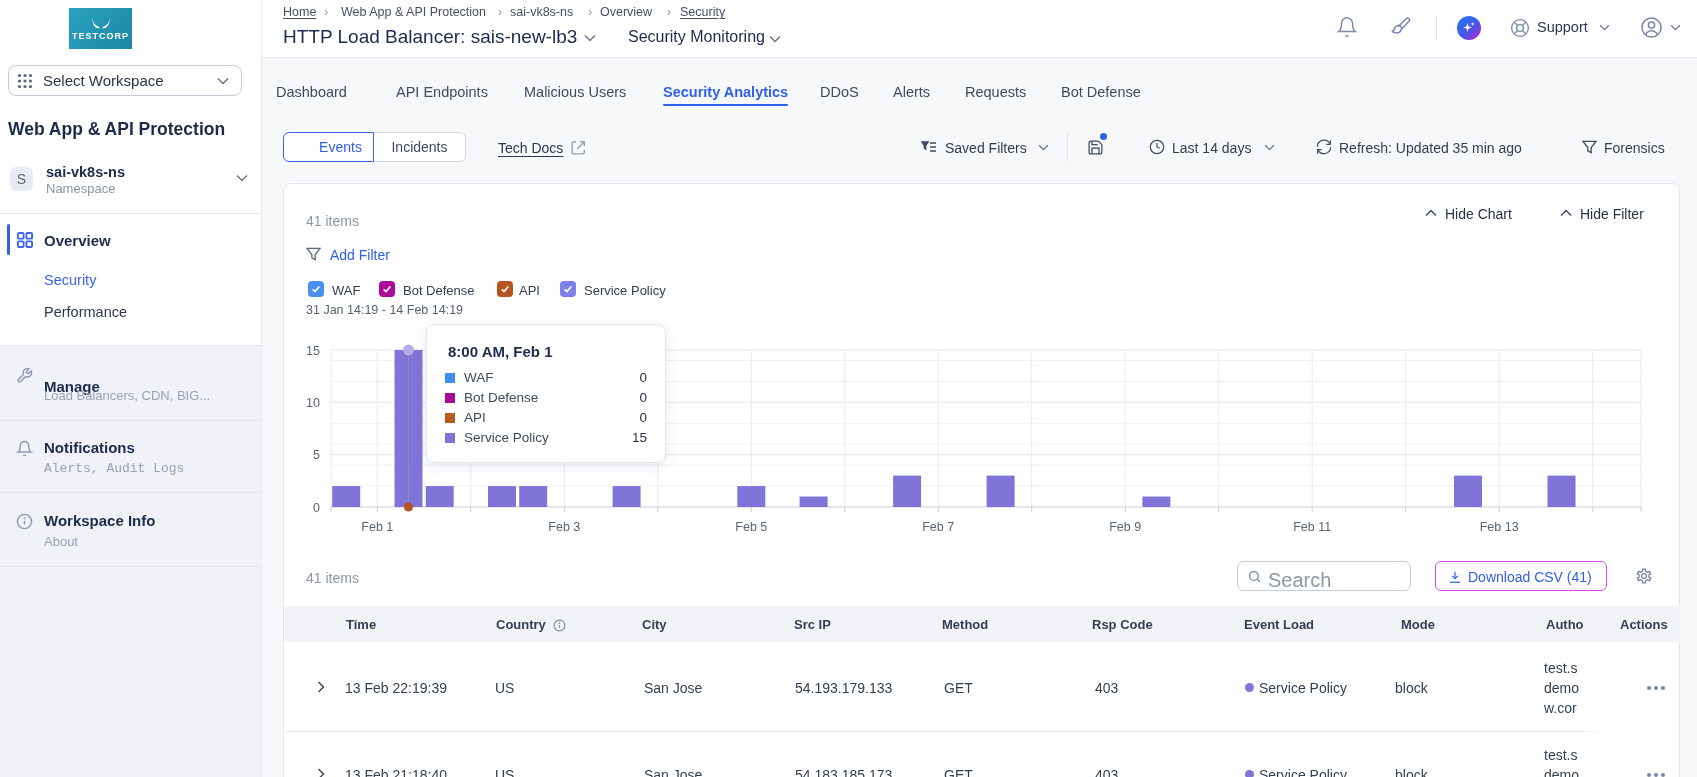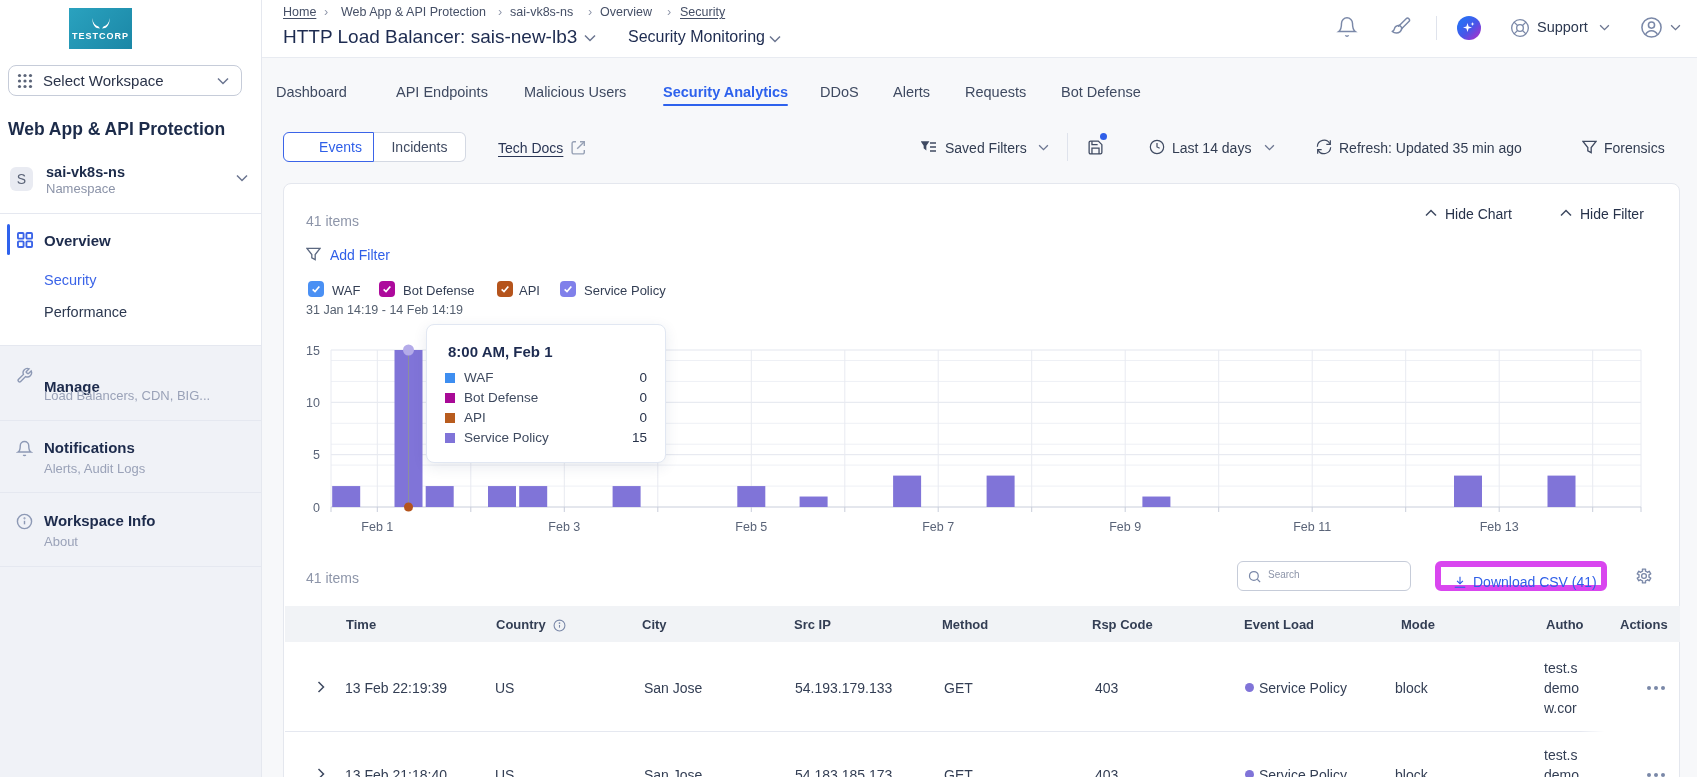--- a/index.html
+++ b/index.html
@@ -131,21 +131,21 @@
       <path d="M14.7 6.3a1 1 0 0 0 0 1.4l1.6 1.6a1 1 0 0 0 1.4 0l3.77-3.77a6 6 0 0 1-7.94 7.94l-6.91 6.91a2.12 2.12 0 0 1-3-3l6.91-6.91a6 6 0 0 1 7.94-7.94l-3.76 3.76z"></path>
     </svg>
     <div class="sect-title" style="top:366px;margin-top:12px;">Manage</div>
     <div class="sect-sub" style="top:388px;">Load Balancers, CDN, BIG...</div>
 
     <svg class="abs" style="left:16px; top:440px;" width="17" height="17" viewBox="0 0 24 24" fill="none" stroke="#8d99b5" stroke-width="2">
       <path d="M18 8A6 6 0 0 0 6 8c0 7-3 9-3 9h18s-3-2-3-9"></path>
         <path d="M13.73 21a2 2 0 0 1-3.46 0"></path>
     </svg>
     <div class="sect-title" style="top:439px;">Notifications</div>
-    <div class="sect-sub" style="top:461px;">Alerts, Audit Logs</div>
+    <div class="sect-sub" style="top:461px;font-family:Liberation Mono, monospace;">Alerts, Audit Logs</div>
 
     <svg class="abs" style="left:16px; top:513px;" width="17" height="17" viewBox="0 0 24 24" fill="none" stroke="#8d99b5" stroke-width="2">
       <circle cx="12" cy="12" r="10"></circle>
         <line x1="12" y1="16" x2="12" y2="11"></line>
         <circle cx="12" cy="7.5" r="0.5" fill="#8d99b5"></circle>
     </svg>
     <div class="sect-title" style="top:512px;">Workspace Info</div>
     <div class="sect-sub" style="top:534px;">About</div>
   </div>
 
@@ -412,23 +412,23 @@
       <div class="abs" style="left:160px; top:85px; width:60px; text-align:right; font-size:13.5px; color:#27324a;">0</div>
       <div class="abs" style="left:160px; top:105px; width:60px; text-align:right; font-size:13.5px; color:#27324a;">15</div>
     </div>
 
     <div class="abs grey-sm" style="left:22px; top:386px;">41 items</div>
     <div class="abs" style="left:953px; top:377px; width:174px; height:30px; border:1px solid #c6ccd9; border-radius:6px; background:#fff;">
       <svg class="abs" style="left:9px; top:7px;" width="15" height="15" viewBox="0 0 24 24" fill="none" stroke="#7a88a8" stroke-width="2">
           <circle cx="11" cy="11" r="7"></circle>
           <line x1="16.5" y1="16.5" x2="21" y2="21"></line>
         </svg>
-      <div class="abs" style="left:30px; top:7px; font-size:10px; color:#8d95a9;">Search</div>
+      <div class="abs" style="left:30px; top:7px; font-size:20px; color:#8d95a9;">Search</div>
     </div>
-    <div class="abs" style="left:1151px; top:377px; width:172px; height:30px; border:6px solid #d946ef; border-radius:6px; background:#fff;">
+    <div class="abs" style="left:1151px; top:377px; width:172px; height:30px; border:1px solid #d946ef; border-radius:6px; background:#fff;">
       <svg class="abs" style="left:12px; top:8px;" width="14" height="14" viewBox="0 0 24 24" fill="none" stroke="#2f5fe8" stroke-width="2">
           <path d="M12 3v12"></path>
           <path d="M7 10l5 5 5-5"></path>
           <path d="M3 21h18"></path>
         </svg>
       <div class="abs" style="left:32px; top:7px; font-size:14px; color:#2f5fe8;">Download CSV (41)</div>
     </div>
     <svg class="abs" style="left:1352px; top:384px;" width="16" height="16" viewBox="0 0 24 24" fill="none" stroke="#7a88a8" stroke-width="2" stroke-linejoin="round">
       <path d="M9.91 4.69 L9.62 1.67 L14.38 1.67 L14.09 4.69 A7.6 7.6 0 0 1 17.28 6.53 L19.75 4.77 L22.14 8.90 L19.37 10.16 A7.6 7.6 0 0 1 19.37 13.84 L22.14 15.10 L19.75 19.23 L17.28 17.47 A7.6 7.6 0 0 1 14.09 19.31 L14.38 22.33 L9.62 22.33 L9.91 19.31 A7.6 7.6 0 0 1 6.72 17.47 L4.25 19.23 L1.86 15.10 L4.63 13.84 A7.6 7.6 0 0 1 4.63 10.16 L1.86 8.90 L4.25 4.77 L6.72 6.53 A7.6 7.6 0 0 1 9.91 4.69 Z"></path>
       <circle cx="12" cy="12" r="3.6"></circle>

